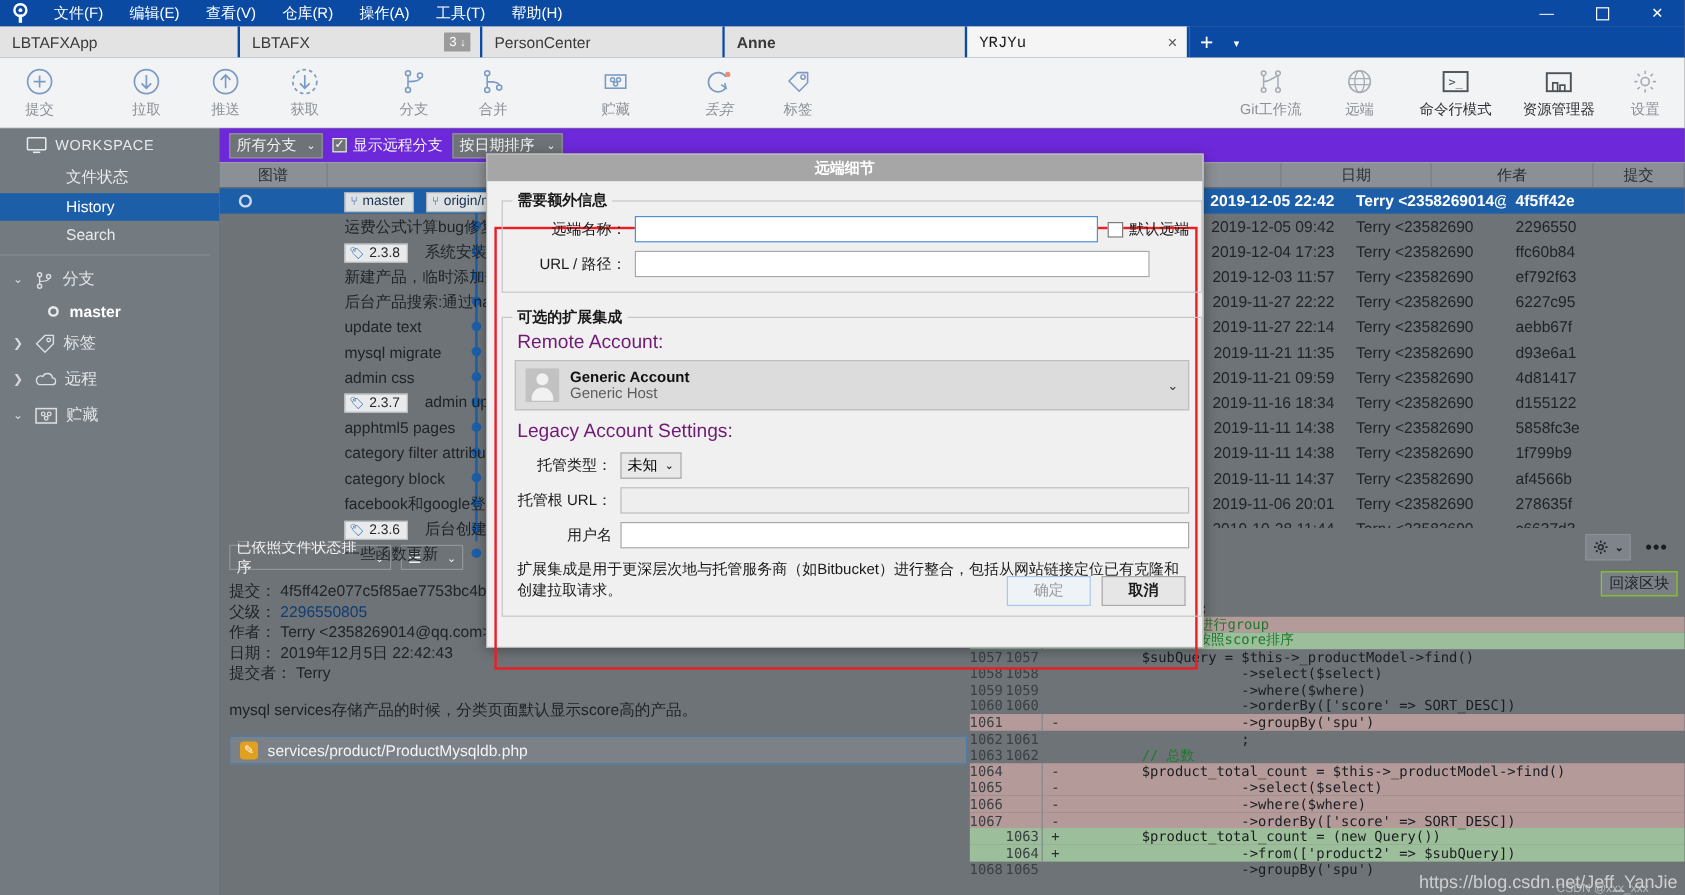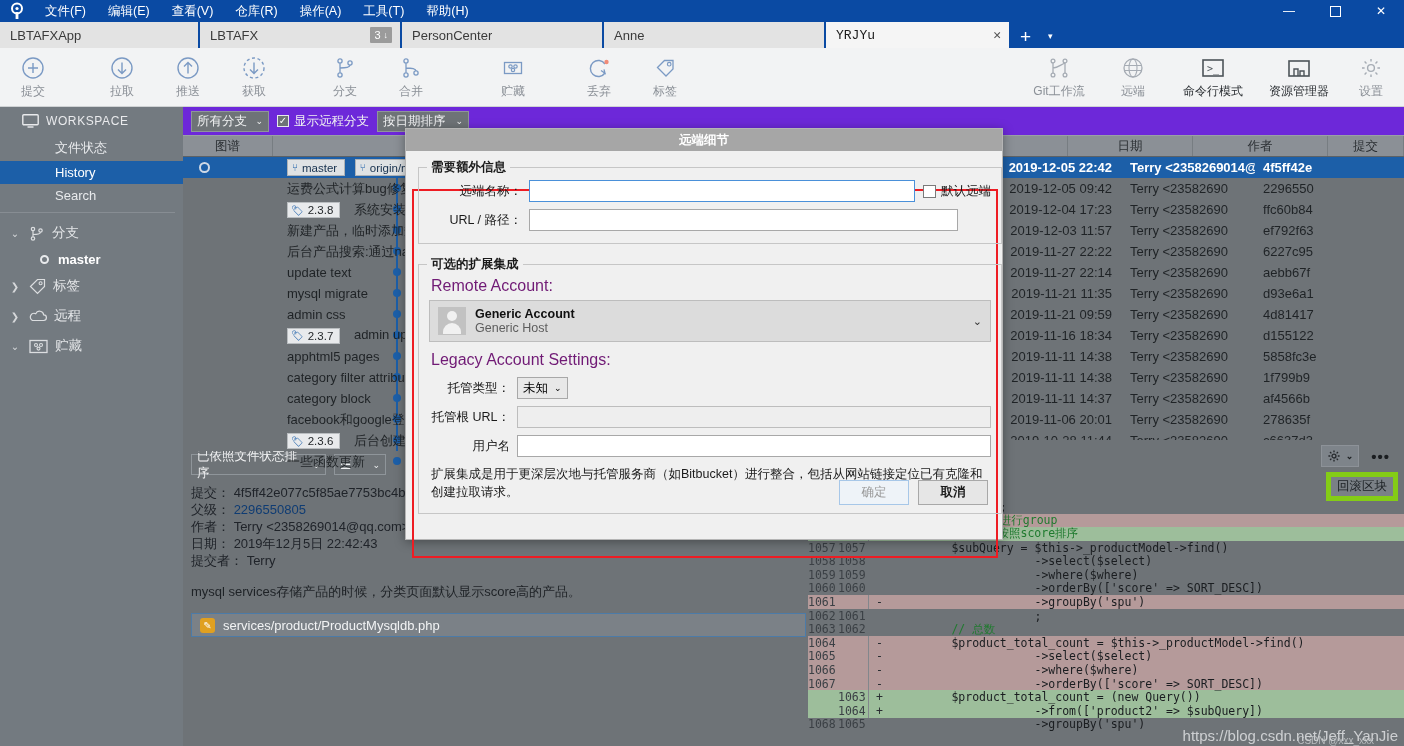--- a/index.html
+++ b/index.html
@@ -177,21 +177,21 @@
     height: 32px; display: flex; align-items: center; padding: 0 8px;
     font-size: 13px; color: #1a1d20; font-weight: bold;
   }
   .diff-gear {
     margin-left: auto; display: flex; align-items: center; gap: 5px;
     border: 1px solid #8d9298; background: #7e848a; height: 22px; padding: 0 5px;
   }
   .diff-dots { padding: 0 6px 0 12px; font-size: 15px; letter-spacing: 1px; color: #1a1d20; }
   .diff-sub { height: 28px; display: flex; align-items: center; justify-content: flex-end; padding-right: 6px; }
   .pillbtn {
-    border: 5px solid #84cc16; background: #7a8086; color: #1c2024;
+    border: 1px solid #84cc16; background: #7a8086; color: #1c2024;
     font-size: 12.5px; padding: 1px 6px;
   }
   .codearea { font-family: "DejaVu Sans Mono", monospace; font-size: 11.5px; }
   .cline { display: flex; height: 13.6px; align-items: center; white-space: pre; }
   .cline.add { background: #9dbe9b; }
   .cline.del { background: #b59a9a; }
   .ln { width: 30px; text-align: right; color: #3b4045; padding-right: 4px; }
   .mk { width: 22px; text-align: center; color: #2a2e32; border-left: 1px solid #82878c; }
   .code { padding-left: 6px; color: #1a1d20; }
 
@@ -316,21 +316,21 @@
     <div class="tab" style="width:202px;">
       <span class="tab-label">LBTAFX</span>
       <span class="tab-badge">
         <span>3</span>
         <span style="font-size:9px;">↓</span>
       </span>
     </div>
     <div class="tab" style="width:202px;">
       <span class="tab-label">PersonCenter</span>
     </div>
-    <div class="tab" style="width:222px;">
+    <div class="tab" style="width:202px;font-weight:bold;">
       <span class="tab-label">Anne</span>
     </div>
     <div class="tab active" style="width:185px;font-family:Liberation Mono, monospace;">
       <span class="tab-label">YRJYu</span>
       <span class="tab-close">✕</span>
     </div>
     <div class="tab-add">+</div>
     <div class="tab-dropdown">▾</div>
   </div>
 
@@ -405,21 +405,21 @@
         <svg width="24" height="24" viewBox="0 0 24 24">
           <rect x="3.5" y="6.5" width="17" height="11" fill="none" stroke="#7b9ac4" stroke-width="1.3"></rect>
           <circle cx="9.5" cy="10.5" r="1.7" fill="none" stroke="#7b9ac4" stroke-width="1.2"></circle>
           <circle cx="14.5" cy="10.5" r="1.7" fill="none" stroke="#7b9ac4" stroke-width="1.2"></circle>
           <circle cx="12" cy="14" r="1.7" fill="none" stroke="#7b9ac4" stroke-width="1.2"></circle>
         </svg>
       </div>
       <div class="lb">贮藏</div>
     </div>
 
-    <div class="tb-btn" style="margin-left:20px;">
+    <div class="tb-btn" style="margin-left:20px;font-style:italic;">
       <div class="ic">
         <svg width="24" height="24" viewBox="0 0 24 24">
           <path d="M18 8A8 8 0 1 0 18 17" fill="none" stroke="#7b9ac4" stroke-width="1.4"></path>
           <path d="M14 14.5l4 2.8-1 -4" fill="none" stroke="#7b9ac4" stroke-width="1.3"></path>
           <circle cx="19.5" cy="6" r="2.2" fill="#f08b78"></circle>
         </svg>
       </div>
       <div class="lb">丢弃</div>
     </div>
 

